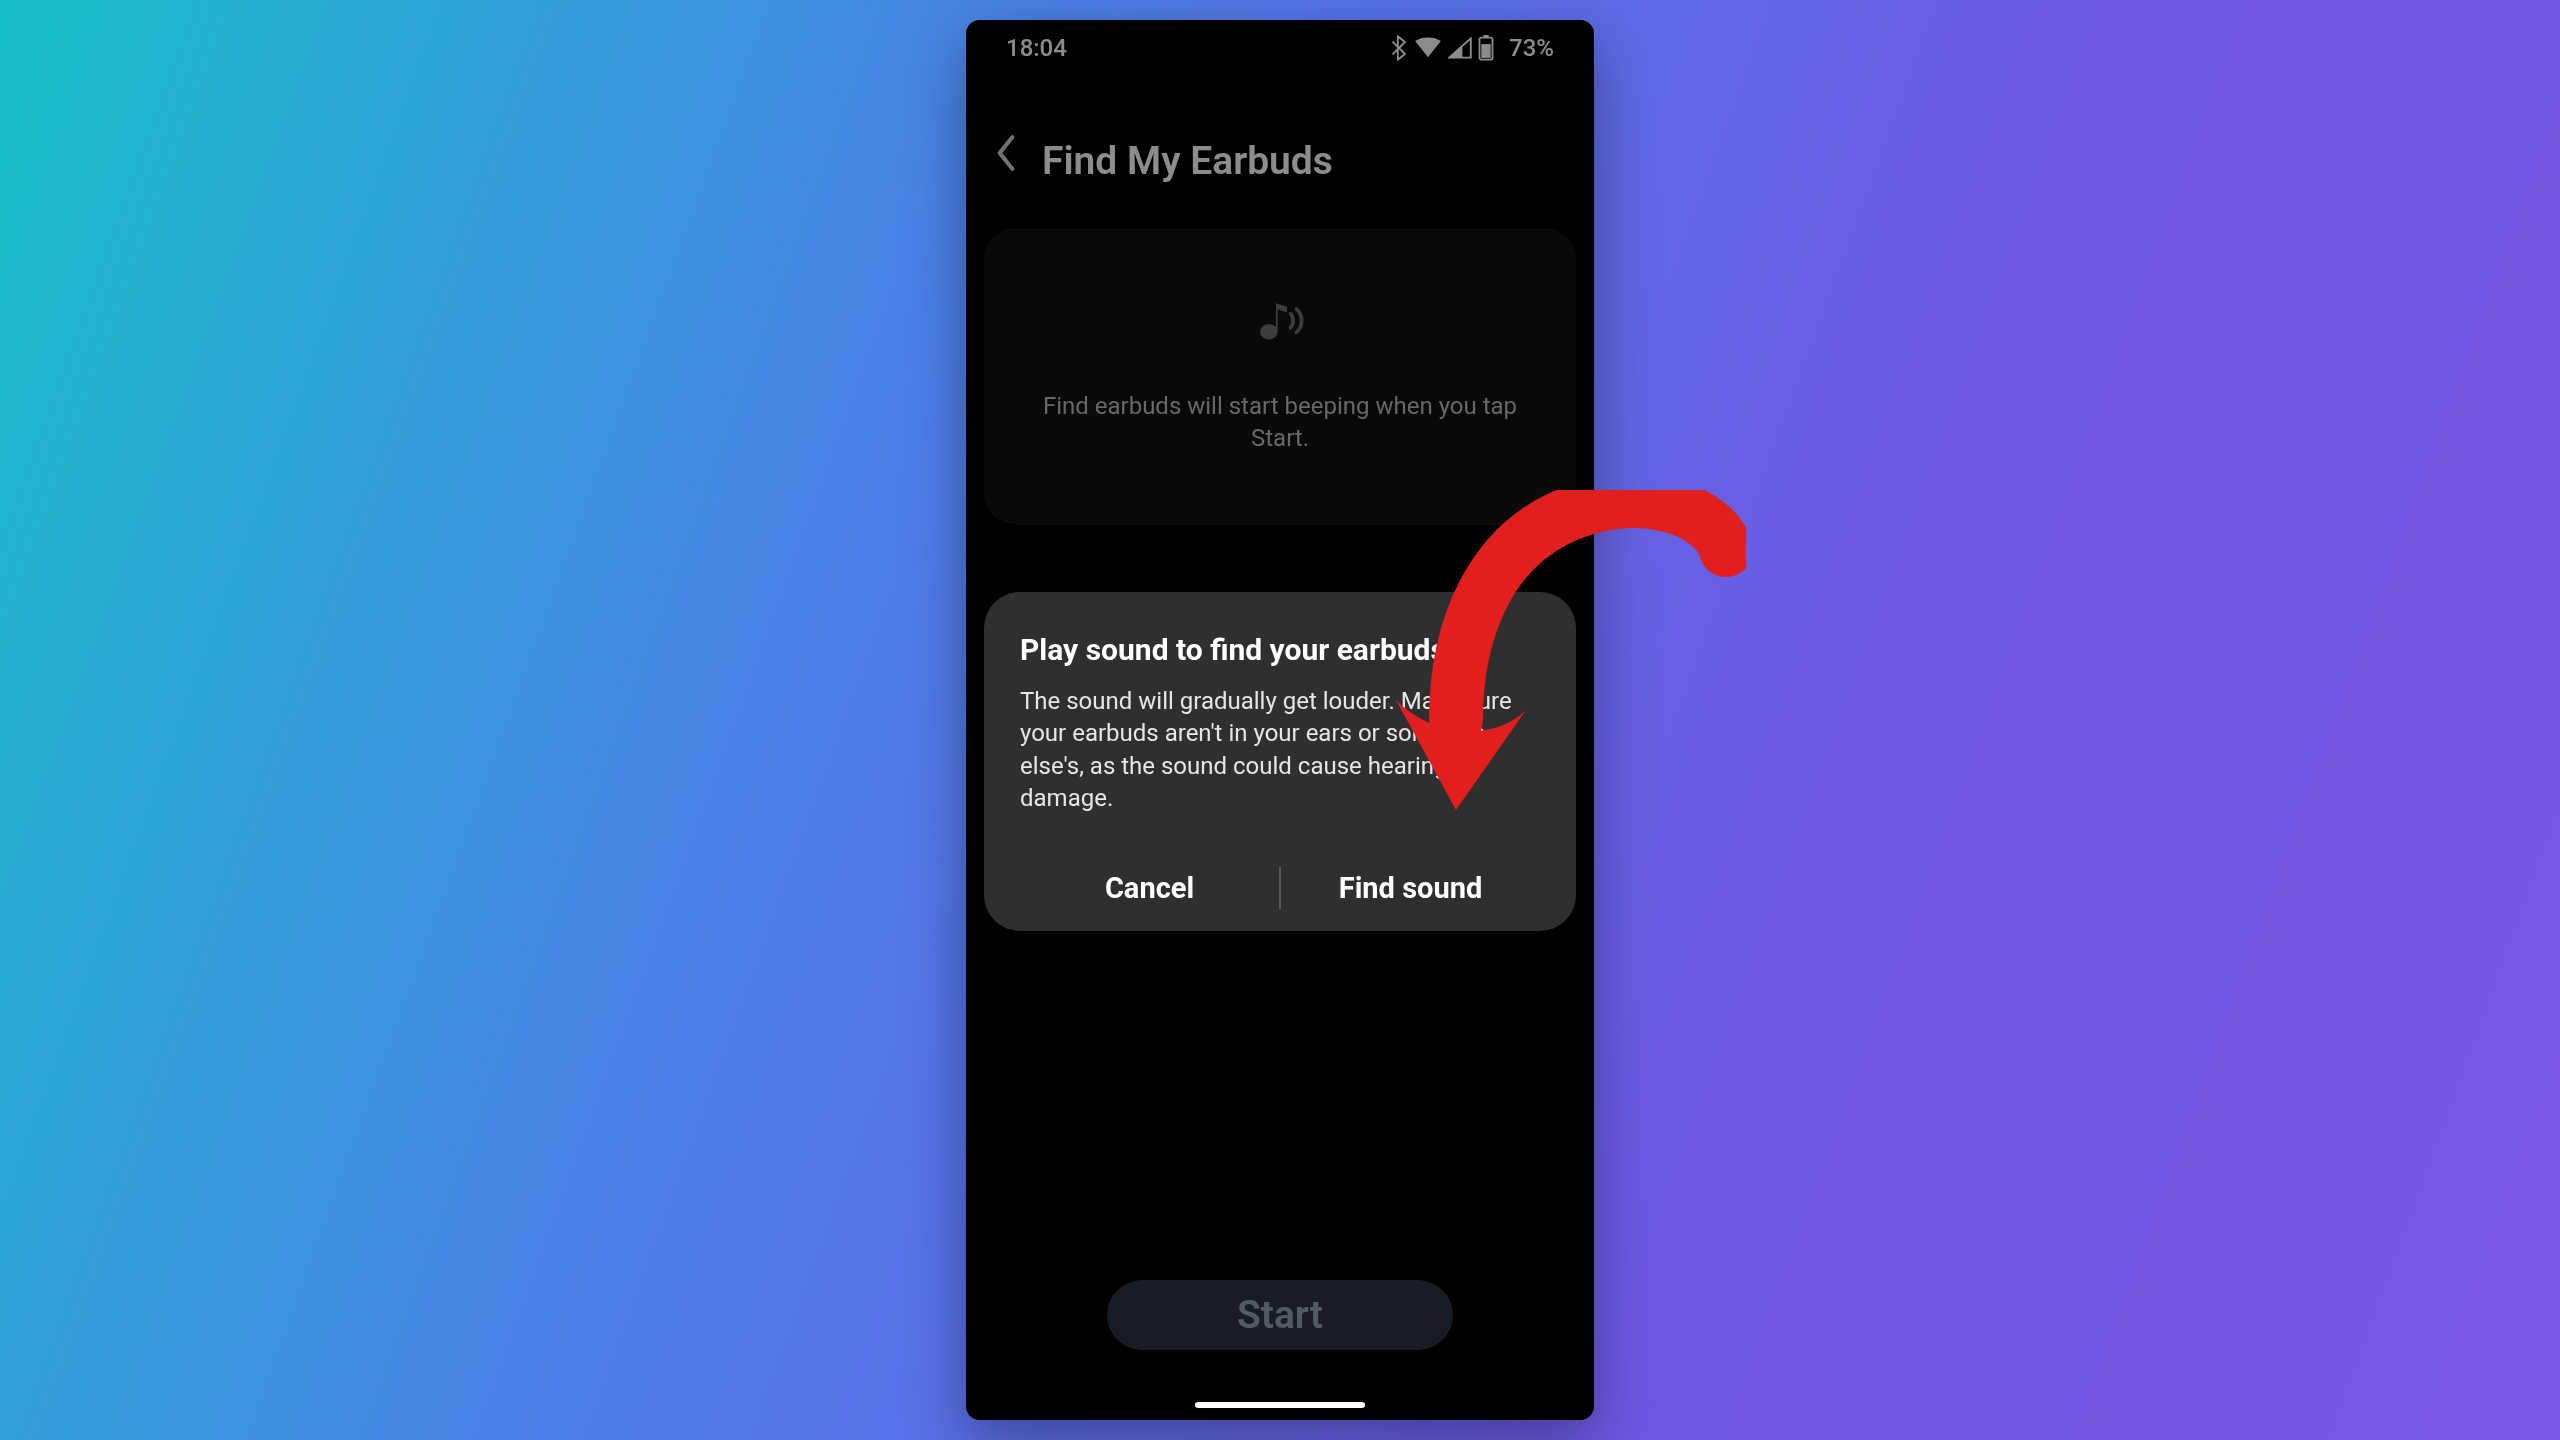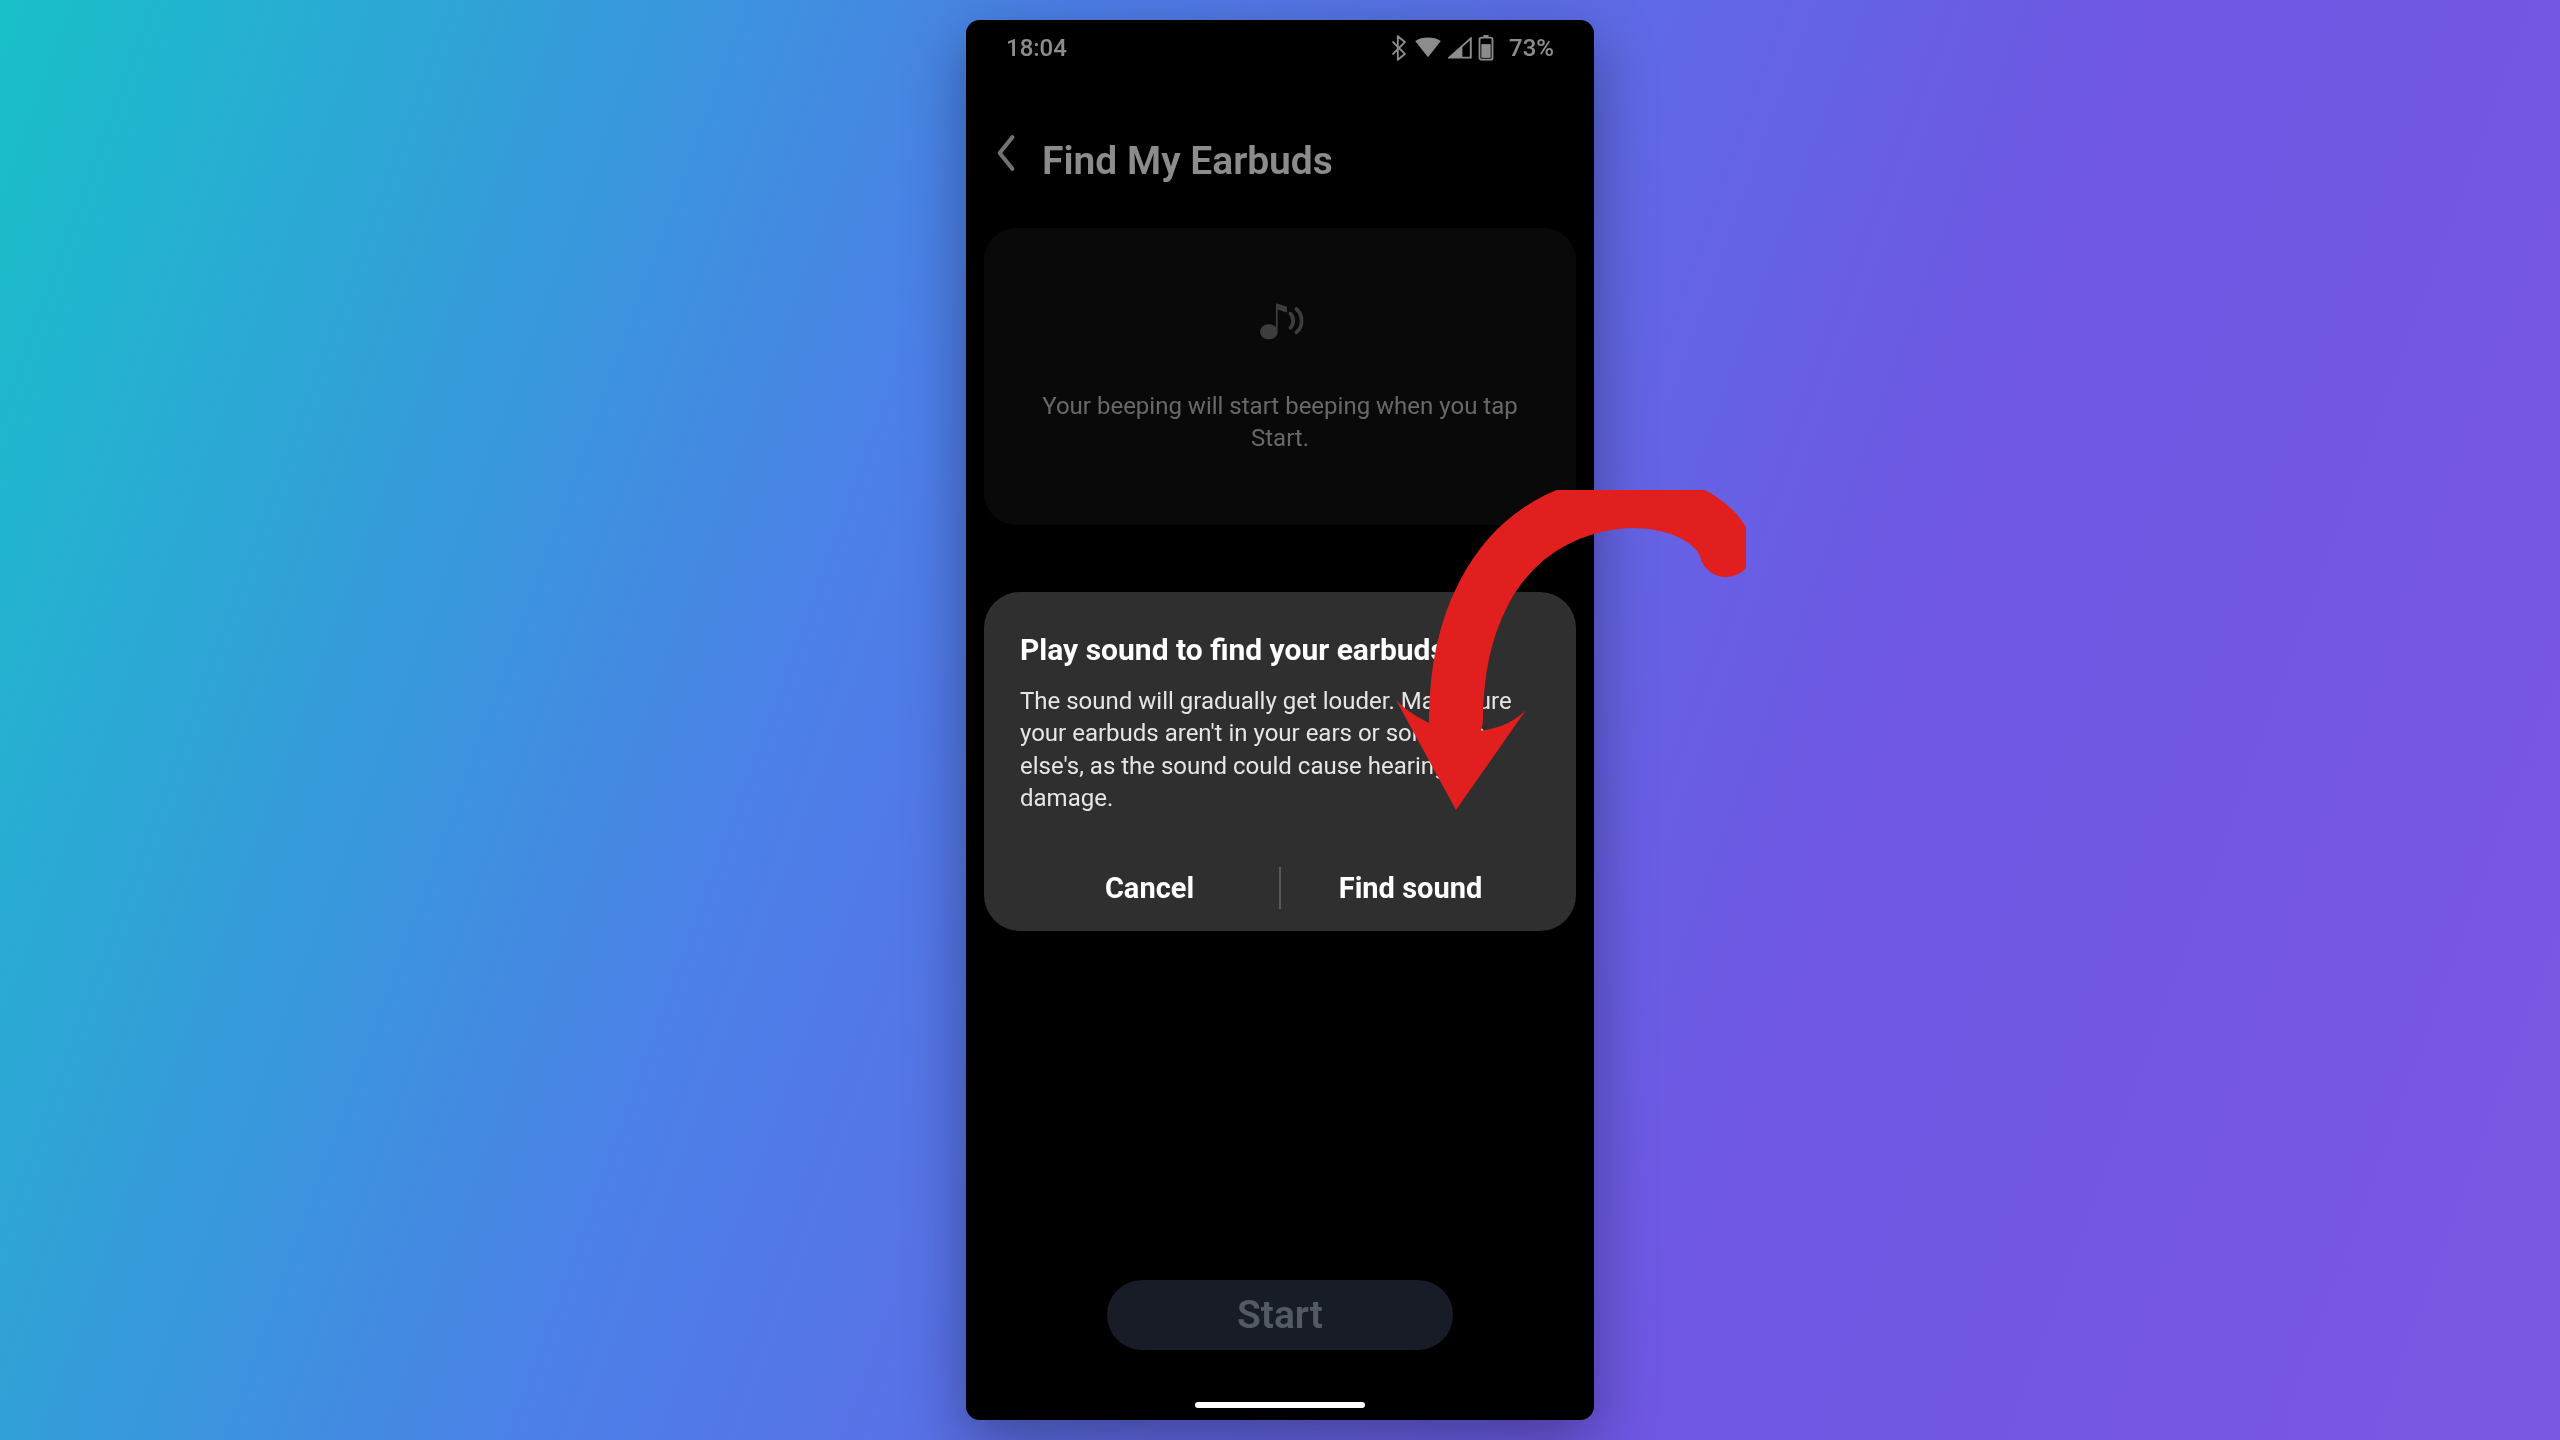--- a/index.html
+++ b/index.html
@@ -203,21 +203,21 @@
         </svg>
         <div class="page-title">Find My Earbuds</div>
       </div>
 
       <div class="info-card">
         <svg width="56" height="50" viewBox="0 0 48 40">
           <path d="M22 6 L22 27 C22 31 19 34 14.5 34 C10 34 7 31 7 27.5 C7 24 10 21 14.5 21 C17 21 19 22 20.5 23.5 L20.5 3 L30 6 L30 11 L22 8.5" fill="#6f6f6f"></path>
           <path d="M33 12 C36 15 36 21 33 24" stroke="#6f6f6f" stroke-width="3.2" fill="none" stroke-linecap="round"></path>
           <path d="M38 8 C44 13 44 23 38 28" stroke="#6f6f6f" stroke-width="3.2" fill="none" stroke-linecap="round"></path>
         </svg>
-        <div class="info-text">Your beeping will start beeping when you tap Start.</div>
+        <div class="info-text">Find earbuds will start beeping when you tap Start.</div>
       </div>
 
       <div class="start-btn">
         <span>Start</span>
       </div>
     </div>
 
     <div class="dim"></div>
 
     <div class="dialog">

